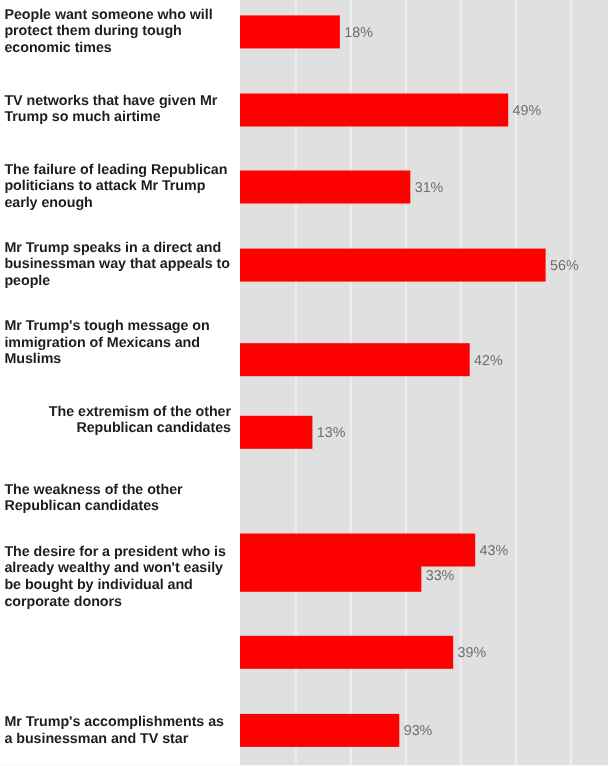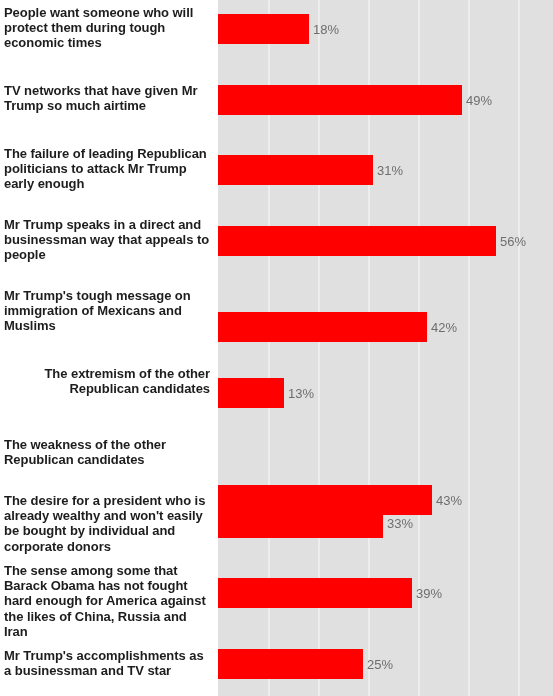--- a/index.html
+++ b/index.html
@@ -127,31 +127,30 @@
         <div class="bar-row" style="top: 508px; width: 335px;">
           <div class="bar" style="width: 165px; background: rgb(255, 0, 0);"></div>
           <span class="bar-value" style="left: 165px;">33%</span>
         </div>
         <div class="bar-row" style="top: 578px; width: 335px;">
           <div class="bar" style="width: 194px; background: rgb(255, 0, 0);"></div>
           <span class="bar-value" style="left: 194px;">39%</span>
         </div>
         <div class="bar-row" style="top: 649px; width: 335px;">
           <div class="bar" style="width: 145px; background: rgb(255, 0, 0);"></div>
-          <span class="bar-value" style="left: 145px;">25%</span>
+          <span class="bar-value" style="left: 145px;">93%</span>
         </div>
       </div>
   </div>
 
   <div id="label-column">
       <div class="cat-label" style="top: 5px;">People want someone who will protect them during tough economic times</div>
       <div class="cat-label" style="top: 146px;">The failure of leading Republican politicians to attack Mr Trump early enough</div>
       <div class="cat-label" style="top: 83px;">TV networks that have given Mr Trump so much airtime</div>
       <div class="cat-label" style="top: 217px;">Mr Trump speaks in a direct and businessman way that appeals to people</div>
       <div class="cat-label" style="top: 288px;">Mr Trump's tough message on immigration of Mexicans and Muslims</div>
       <div class="cat-label" style="top: 366px; text-align: right;">The extremism of the other Republican candidates</div>
       <div class="cat-label" style="top: 437px;">The weakness of the other Republican candidates</div>
       <div class="cat-label" style="top: 493px;">The desire for a president who is already wealthy and won't easily be bought by individual and corporate donors</div>
-      <div class="cat-label" style="top: 563px;">The sense among some that Barack Obama has not fought hard enough for America against the likes of China, Russia and Iran</div>
       <div class="cat-label" style="top: 648px;">Mr Trump's accomplishments as a businessman and TV star</div>
     </div>
 
 </div>
 
 </body></html>

